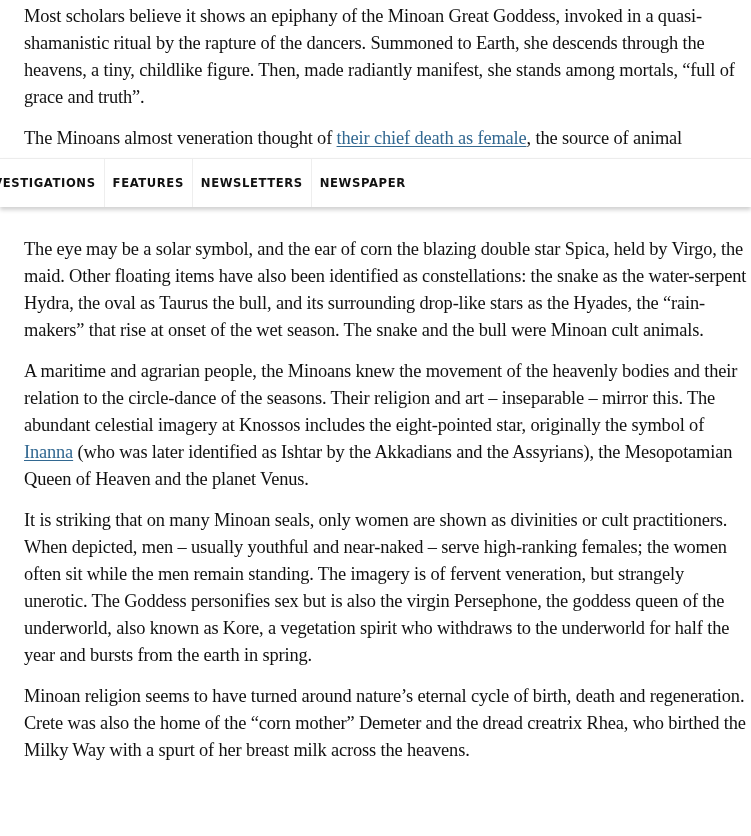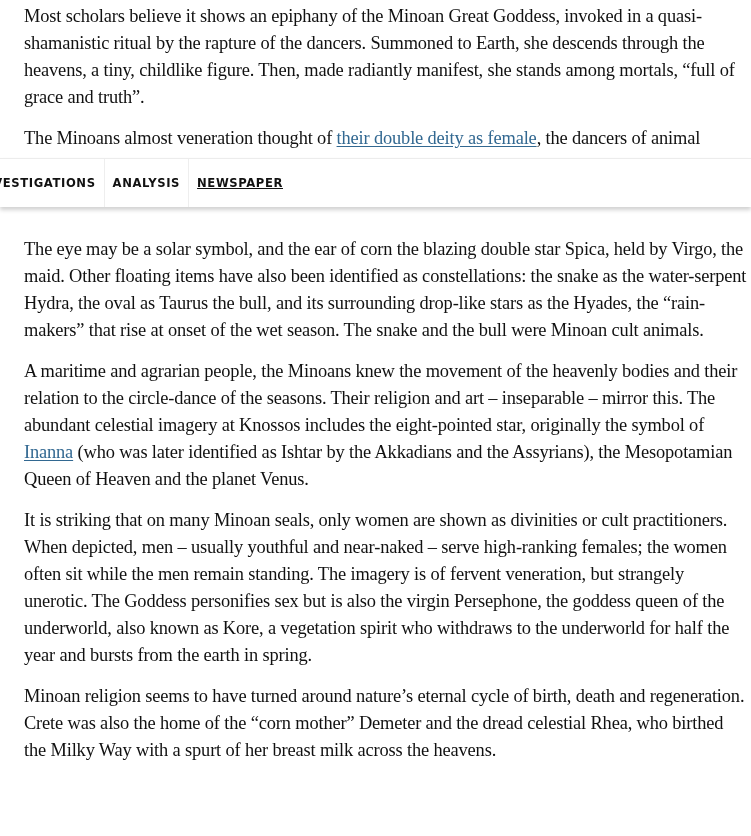--- a/index.html
+++ b/index.html
@@ -62,35 +62,35 @@
       border-right: 1px solid #eeeeee;
       white-space: nowrap;
       cursor: pointer;
     }
     .nav-item:first-child {
       padding-left: 0;
       margin-left: -22px;
     }
     .nav-item:last-child {
       border-right: none;
-      text-decoration: underline;
     }
   </style>
 </head>
 <body>
 
 <div class="article" id="top-content">
   <p>Most scholars believe it shows an epiphany of the Minoan Great Goddess, invoked in a quasi-shamanistic ritual by the rapture of the dancers. Summoned to Earth, she descends through the heavens, a tiny, childlike figure. Then, made radiantly manifest, she stands among mortals, “full of grace and truth”.</p>
-  <p><span>The Minoans almost veneration thought of </span><a class="inline-link" href="#">their double deity as female</a><span>, the dancers of animal</span></p>
+  <p><span>The Minoans almost veneration thought of </span><a class="inline-link" href="#">their chief death as female</a><span>, the source of animal</span></p>
 </div>
 
 <nav class="nav-bar">
   <div class="nav-item">INVESTIGATIONS</div>
-  <div class="nav-item">ANALYSIS</div>
+  <div class="nav-item">FEATURES</div>
+  <div class="nav-item">NEWSLETTERS</div>
   <div class="nav-item">NEWSPAPER</div>
 </nav>
 
 <div class="article" id="main-content">
   <p>The eye may be a solar symbol, and the ear of corn the blazing double star Spica, held by Virgo, the maid. Other floating items have also been identified as constellations: the snake as the water-serpent Hydra, the oval as Taurus the bull, and its surrounding drop-like stars as the Hyades, the “rain-makers” that rise at onset of the wet season. The snake and the bull were Minoan cult animals.</p>
   <p><span>A maritime and agrarian people, the Minoans knew the movement of the heavenly bodies and their relation to the circle-dance of the seasons. Their religion and art – inseparable – mirror this. The abundant celestial imagery at Knossos includes the eight-pointed star, originally the symbol of </span><a class="inline-link" href="#">Inanna</a><span> (who was later identified as Ishtar by the Akkadians and the Assyrians), the Mesopotamian Queen of Heaven and the planet Venus.</span></p>
   <p>It is striking that on many Minoan seals, only women are shown as divinities or cult practitioners. When depicted, men – usually youthful and near-naked – serve high-ranking females; the women often sit while the men remain standing. The imagery is of fervent veneration, but strangely unerotic. The Goddess personifies sex but is also the virgin Persephone, the goddess queen of the underworld, also known as Kore, a vegetation spirit who withdraws to the underworld for half the year and bursts from the earth in spring.</p>
-  <p>Minoan religion seems to have turned around nature’s eternal cycle of birth, death and regeneration. Crete was also the home of the “corn mother” Demeter and the dread celestial Rhea, who birthed the Milky Way with a spurt of her breast milk across the heavens.</p>
+  <p>Minoan religion seems to have turned around nature’s eternal cycle of birth, death and regeneration. Crete was also the home of the “corn mother” Demeter and the dread creatrix Rhea, who birthed the Milky Way with a spurt of her breast milk across the heavens.</p>
 </div>
 
 </body></html>

